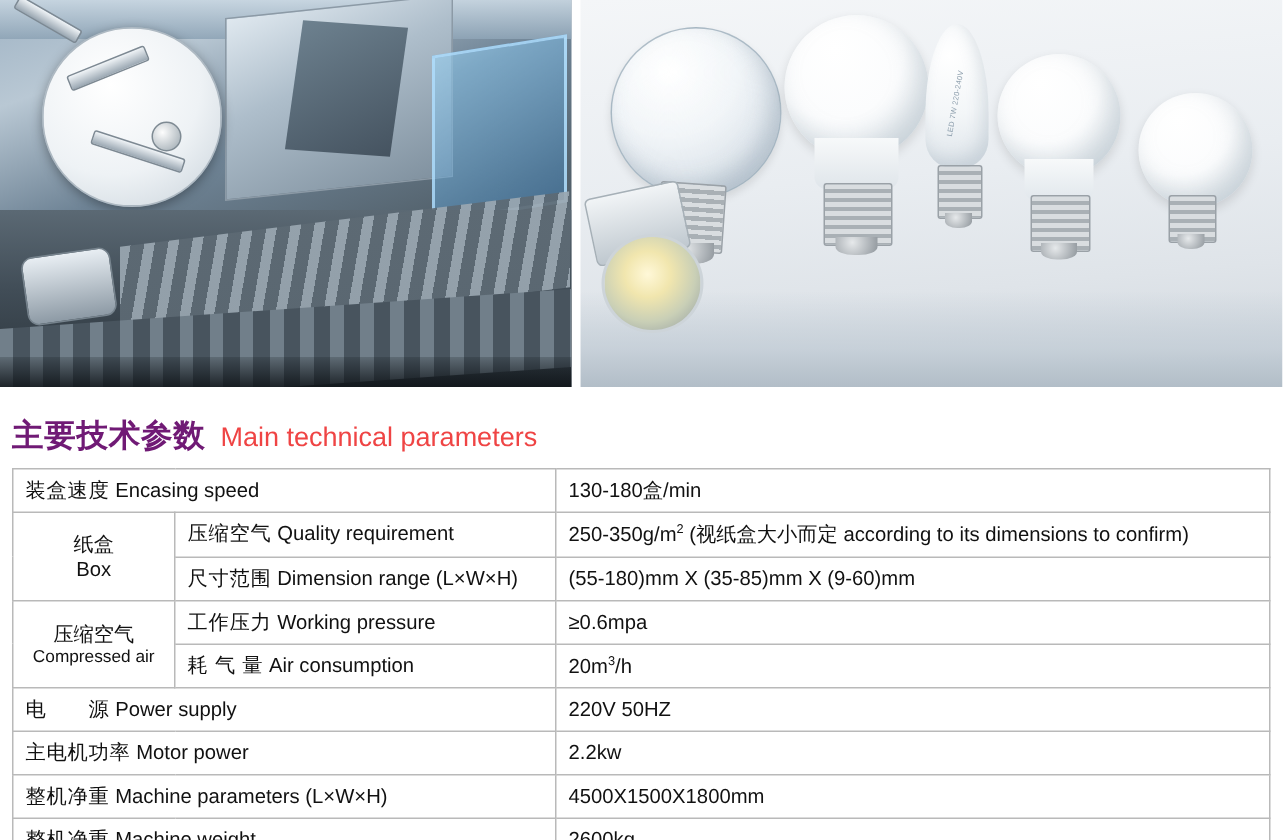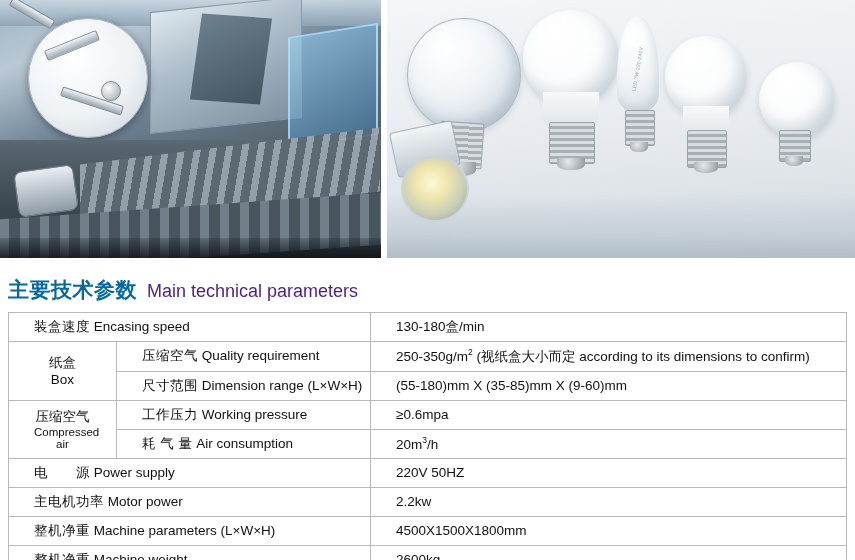--- a/index.html
+++ b/index.html
@@ -162,41 +162,41 @@
   
   .heading {
     padding: 18px 8px 8px 8px;
     display: flex;
     align-items: baseline;
     gap: 10px;
   }
   .heading-cn {
     font-size: 21px;
     font-weight: bold;
-    color: #0369a1;
+    color: #701a75;
     letter-spacing: .5px;
   }
   .heading-en {
     font-size: 18px;
-    color: #4c1d95;
+    color: #ef4444;
     font-weight: normal;
   }
 
   
   table.params {
     width: 839px;
     margin-left: 8px;
     border-collapse: collapse;
     table-layout: fixed;
     font-size: 13.5px;
     color: #111;
   }
   table.params td {
     border: 1px solid #b9b9b9;
-    padding: 5px 25px;
+    padding: 5px 8px;
     height: 16px;
     vertical-align: middle;
     background: #ffffff;
   }
   .col-a { width: 108px; }
   .col-b { width: 254px; }
   .cell-center { text-align: center; }
   .cell-small { font-size: 11.5px; }
   .nowrap { white-space: nowrap; }
   .lbl-cn { letter-spacing: .5px; }

